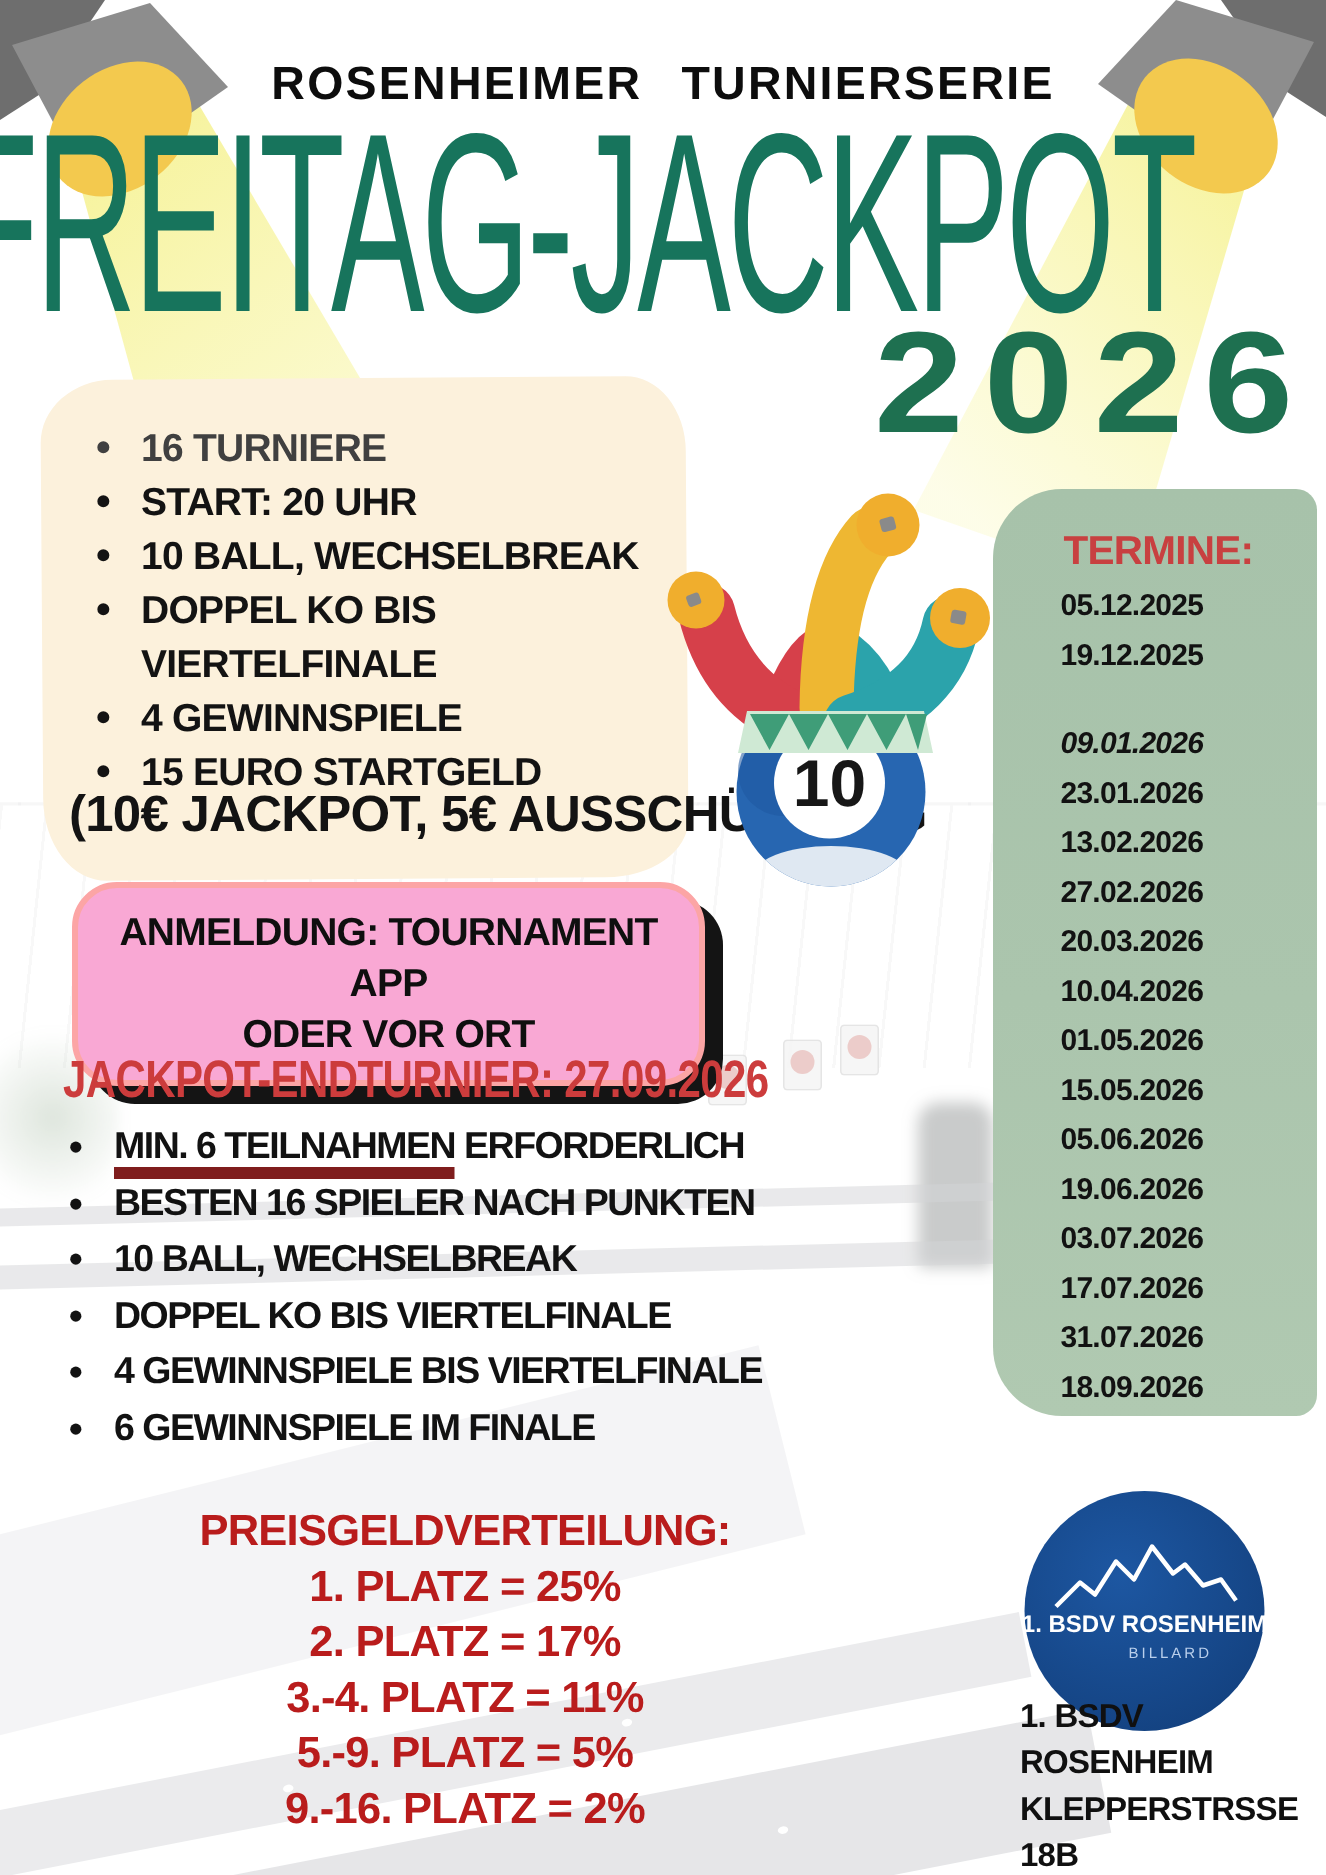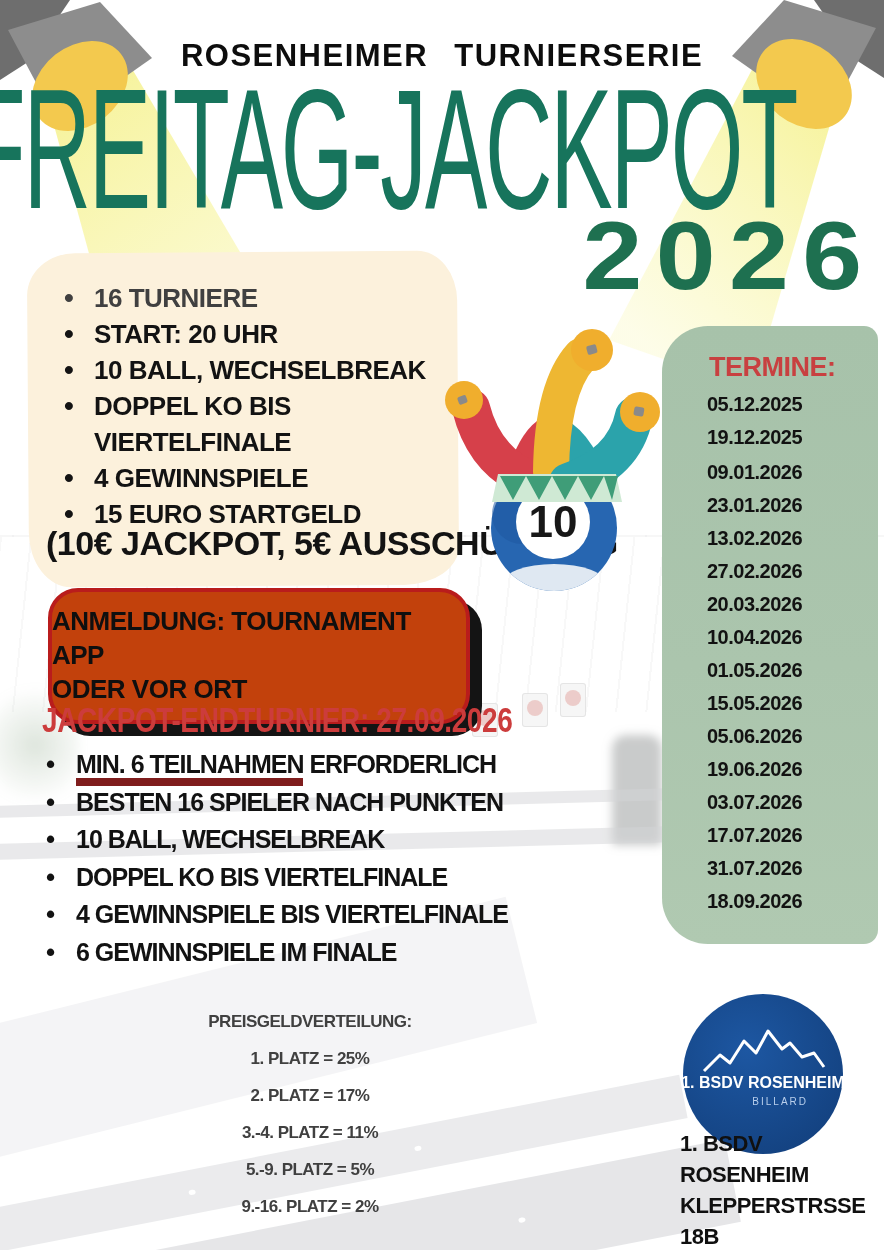--- a/index.html
+++ b/index.html
@@ -51,37 +51,37 @@
   
   .jester{position:absolute;left:440px;top:326px;z-index:3;}
   
   .termine-box{position:absolute;left:662px;top:326px;width:216px;height:618px;z-index:2;
     background:linear-gradient(180deg,#a7c2aa 0%,#abc5ad 55%,#b0c9b1 100%);
     border-radius:46px 14px 14px 46px;}
   .termine-heading{position:absolute;left:47px;top:26px;font-size:27px;font-weight:800;
     letter-spacing:-.5px;color:#c84040;}
   .termine-dates{position:absolute;left:45px;top:62px;margin:0;padding:0;list-style:none;}
   .termine-dates li{font-size:20px;font-weight:800;letter-spacing:-.5px;line-height:33px;color:#121212;}
-  .termine-dates li.gap{margin-top:2px;}
+  .termine-dates li.gap{margin-top:26px;font-style:italic;}
   
   .anmeldung{position:absolute;left:48px;top:588px;width:414px;z-index:3;
-    background:#c2410c;border:4px solid #b91c1c;border-radius:30px;
-    box-shadow:12px 12px 0 #141414;padding:12px 0 14px 0;}
+    background:#f9a8d4;border:4px solid #fca5a5;border-radius:30px;
+    box-shadow:12px 12px 0 #141414;padding:12px 0 14px 0;text-align:center;}
   .anmeldung div{font-size:26px;font-weight:800;letter-spacing:-.5px;line-height:34px;color:#0f0f0f;}
   
   .final-heading{position:absolute;left:42px;top:700px;z-index:3;font-size:35px;font-weight:800;
     letter-spacing:-.5px;color:#cc3c3c;transform:scaleX(.8);transform-origin:0 50%;white-space:nowrap;}
   .final-list{position:absolute;left:76px;top:746px;margin:0;padding:0;list-style:none;z-index:3;}
   .final-list li{position:relative;font-size:25px;font-weight:800;letter-spacing:-1px;line-height:37.5px;
     white-space:nowrap;color:#121212;}
   .final-list li::before{content:"•";position:absolute;left:-30px;top:0;font-size:26px;}
   .final-list .und{border-bottom:8px solid #7f1d1d;padding-bottom:0px;}
   
   .prizes{position:absolute;left:60px;top:1003px;width:500px;z-index:3;text-align:center;}
-  .prizes div{font-size:17px;font-weight:800;letter-spacing:-.5px;line-height:37px;color:#404040;}
+  .prizes div{font-size:29px;font-weight:800;letter-spacing:-.5px;line-height:37px;color:#b91c1c;}
   
   .club-logo{position:absolute;left:682px;top:993px;z-index:3;}
   .address{position:absolute;left:680px;top:1128px;z-index:3;}
   .address div{font-size:22px;font-weight:800;letter-spacing:-.5px;line-height:31px;color:#101010;}
 </style>
 </head>
 <body>
 
 <div class="poster">
 

